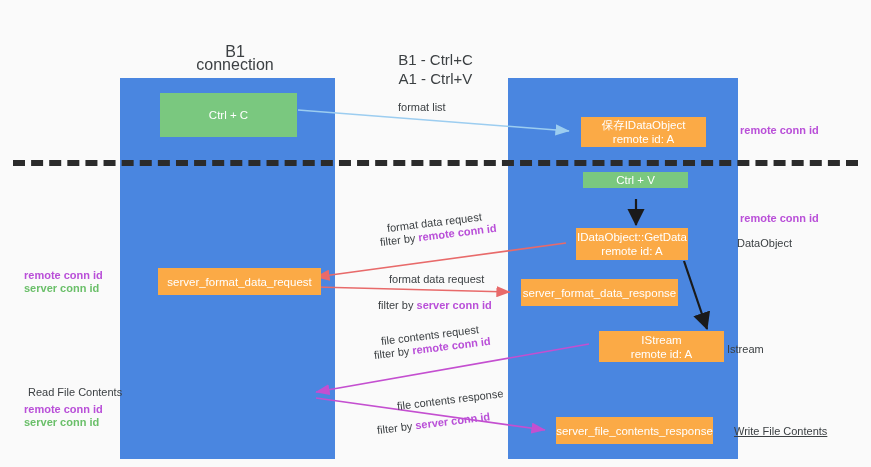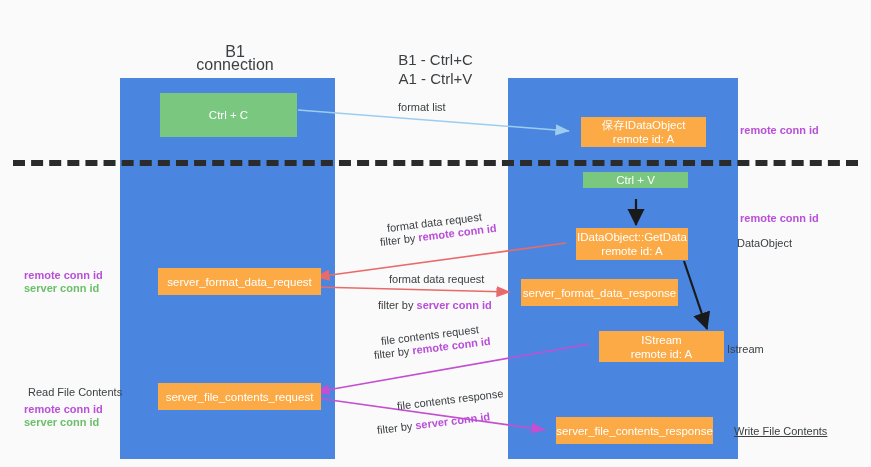--- a/index.html
+++ b/index.html
@@ -196,21 +196,20 @@
   <div class="box green" id="box-ctrl-c">Ctrl + C</div>
   <div class="box orange" id="box-idataobject">保存IDataObject
 remote id: A</div>
   <div class="box green" id="box-ctrl-v">Ctrl + V</div>
   <div class="box orange" id="box-getdata">IDataObject::GetData
 remote id: A</div>
   <div class="box orange" id="box-istream">IStream
 remote id: A</div>
   <div class="box orange" id="box-fmt-request">server_format_data_request</div>
   <div class="box orange" id="box-fmt-response">server_format_data_response</div>
-  <div class="box orange" id="box-file-request">server_file_contents_request</div>
   <div class="box orange" id="box-file-response">server_file_contents_response</div>
 
   <div class="edge-label" id="lbl-format-list">format list</div>
 
   <div class="edge-label rot-up" id="lbl-fmt-req">format data request</div>
   <div class="edge-label rot-up" id="lbl-fmt-req2"><span>filter by </span><span class="hl-remote">remote conn id</span></div>
 
   <div class="edge-label" id="lbl-fmt-res">format data request</div>
   <div class="edge-label" id="lbl-fmt-res2"><span>filter by </span><span class="hl-server">server conn id</span></div>
 

